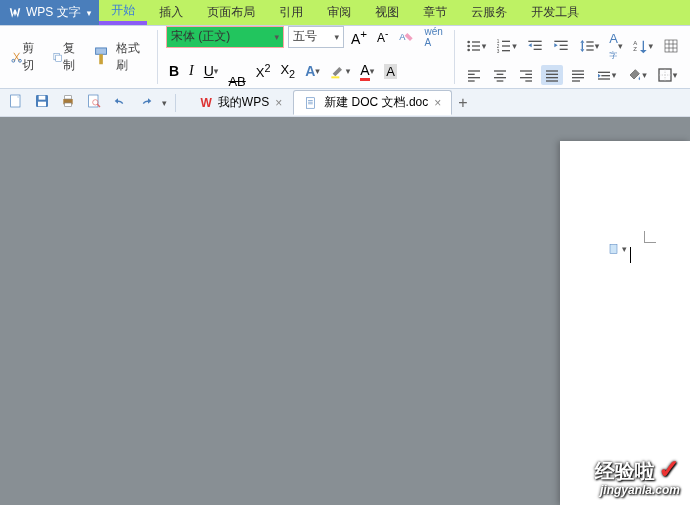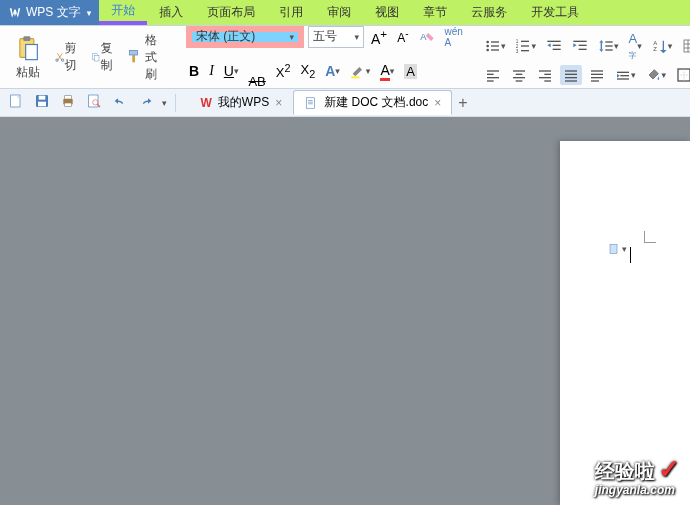--- a/index.html
+++ b/index.html
@@ -20,21 +20,21 @@
 .ribbon-group { display: flex; flex-direction: column; gap: 2px; padding: 2px 4px; }
 .ribbon-sep { width: 1px; height: 54px; background: #d6dde8; margin: 0 2px; }
 .ribbon-row { display: flex; align-items: center; gap: 4px; }
 .btn { display: flex; align-items: center; justify-content: center; padding: 2px 3px; cursor: pointer; border-radius: 2px; }
 .btn svg { display: block; }
 .btn-label { font-size: 12px; color: #444; }
 .paste-btn { flex-direction: column; gap: 2px; padding: 4px 6px; }
 .paste-btn svg { width: 28px; height: 28px; }
 .fmt-painter { flex-direction: row; gap: 2px; }
 
-.font-select { width: 118px; height: 22px; border: 6px solid #fca5a5; background: #7dd3fc; display: flex; align-items: center; padding: 0 4px; font-size: 12px; color: #333; justify-content: space-between; }
+.font-select { width: 118px; height: 22px; border: 1px solid #fca5a5; background: #22c55e; display: flex; align-items: center; padding: 0 4px; font-size: 12px; color: #333; justify-content: space-between; }
 .size-select { width: 56px; height: 22px; border: 1px solid #b8c4d4; background: #fff; display: flex; align-items: center; padding: 0 4px; font-size: 12px; color: #333; justify-content: space-between; }
 .caret { font-size: 9px; color: #555; }
 
 
 .quickbar { height: 28px; background: #eef3f9; border-bottom: 1px solid #d6dde8; display: flex; align-items: center; padding: 0 6px; gap: 6px; }
 .qbtn svg { width: 16px; height: 16px; }
 .qbtn { padding: 2px; cursor: pointer; }
 .qsep { width: 1px; height: 18px; background: #c8d4e3; margin: 0 2px; }
 
 
@@ -45,21 +45,21 @@
 .add-tab { padding: 2px 6px; color: #666; font-size: 16px; cursor: pointer; }
 
 
 .workspace { height: 388px; background: #888f94; position: relative; overflow: hidden; }
 .page { position: absolute; right: 0; top: 24px; width: 130px; height: 364px; background: #fff; box-shadow: -2px 0 6px rgba(0,0,0,0.25); }
 .page-corner { position: absolute; top: 90px; left: 84px; width: 12px; height: 12px; border-left: 1px solid #999; border-bottom: 1px solid #999; }
 .cursor-mark { position: absolute; top: 106px; left: 70px; width: 1px; height: 16px; background: #000; }
 .section-icon { position: absolute; top: 102px; left: 48px; color: #5a8fd6; font-size: 12px; display:flex; align-items:center; gap:2px; }
 
 
-.watermark { position: absolute; right: 10px; bottom: 8px; color: #fff; text-shadow: 0 0 3px #000, 1px 1px 2px #000; font-weight: bold; text-align: left; line-height: 1.1; pointer-events:none; }
+.watermark { position: absolute; right: 10px; bottom: 8px; color: #fff; text-shadow: 0 0 3px #000, 1px 1px 2px #000; font-weight: bold; text-align: right; line-height: 1.1; pointer-events:none; }
 .watermark .cn { font-size: 20px; }
 .watermark .en { font-size: 12px; font-style: italic; font-weight: bold; }
 .watermark .check { color: #e33; font-size: 26px; font-weight: bold; }
 </style>
 </head>
 <body>
 
 <div class="titlebar">
   <div class="app-badge">
     <svg viewBox="0 0 24 24">
@@ -77,28 +77,20 @@
     <div class="menu-item">视图</div>
     <div class="menu-item">章节</div>
     <div class="menu-item">云服务</div>
     <div class="menu-item">开发工具</div>
   </div>
 </div>
 
 <div class="ribbon">
   <div class="ribbon-group">
     <div class="ribbon-row">
-      <div class="btn paste-btn">
-        <svg viewBox="0 0 24 24">
-            <rect x="5" y="4" width="12" height="16" rx="1" fill="#f6d77a" stroke="#caa23a"></rect>
-            <rect x="8" y="2" width="6" height="4" rx="1" fill="#888"></rect>
-            <rect x="10" y="9" width="10" height="13" fill="#fff" stroke="#4a7ebb"></rect>
-          </svg>
-        <span class="btn-label">粘贴</span>
-      </div>
       <div style="display:flex;gap:4px;">
         <div class="btn">
           <svg width="14" height="14" viewBox="0 0 24 24">
               <path d="M6 3 L18 21 M18 3 L6 21" stroke="#d88a2e" stroke-width="2"></path>
               <circle cx="5" cy="20" r="3" fill="none" stroke="#4a7ebb" stroke-width="2"></circle>
               <circle cx="19" cy="20" r="3" fill="none" stroke="#4a7ebb" stroke-width="2"></circle>
             </svg>
           <span class="btn-label">剪切</span>
         </div>
         <div class="btn">

